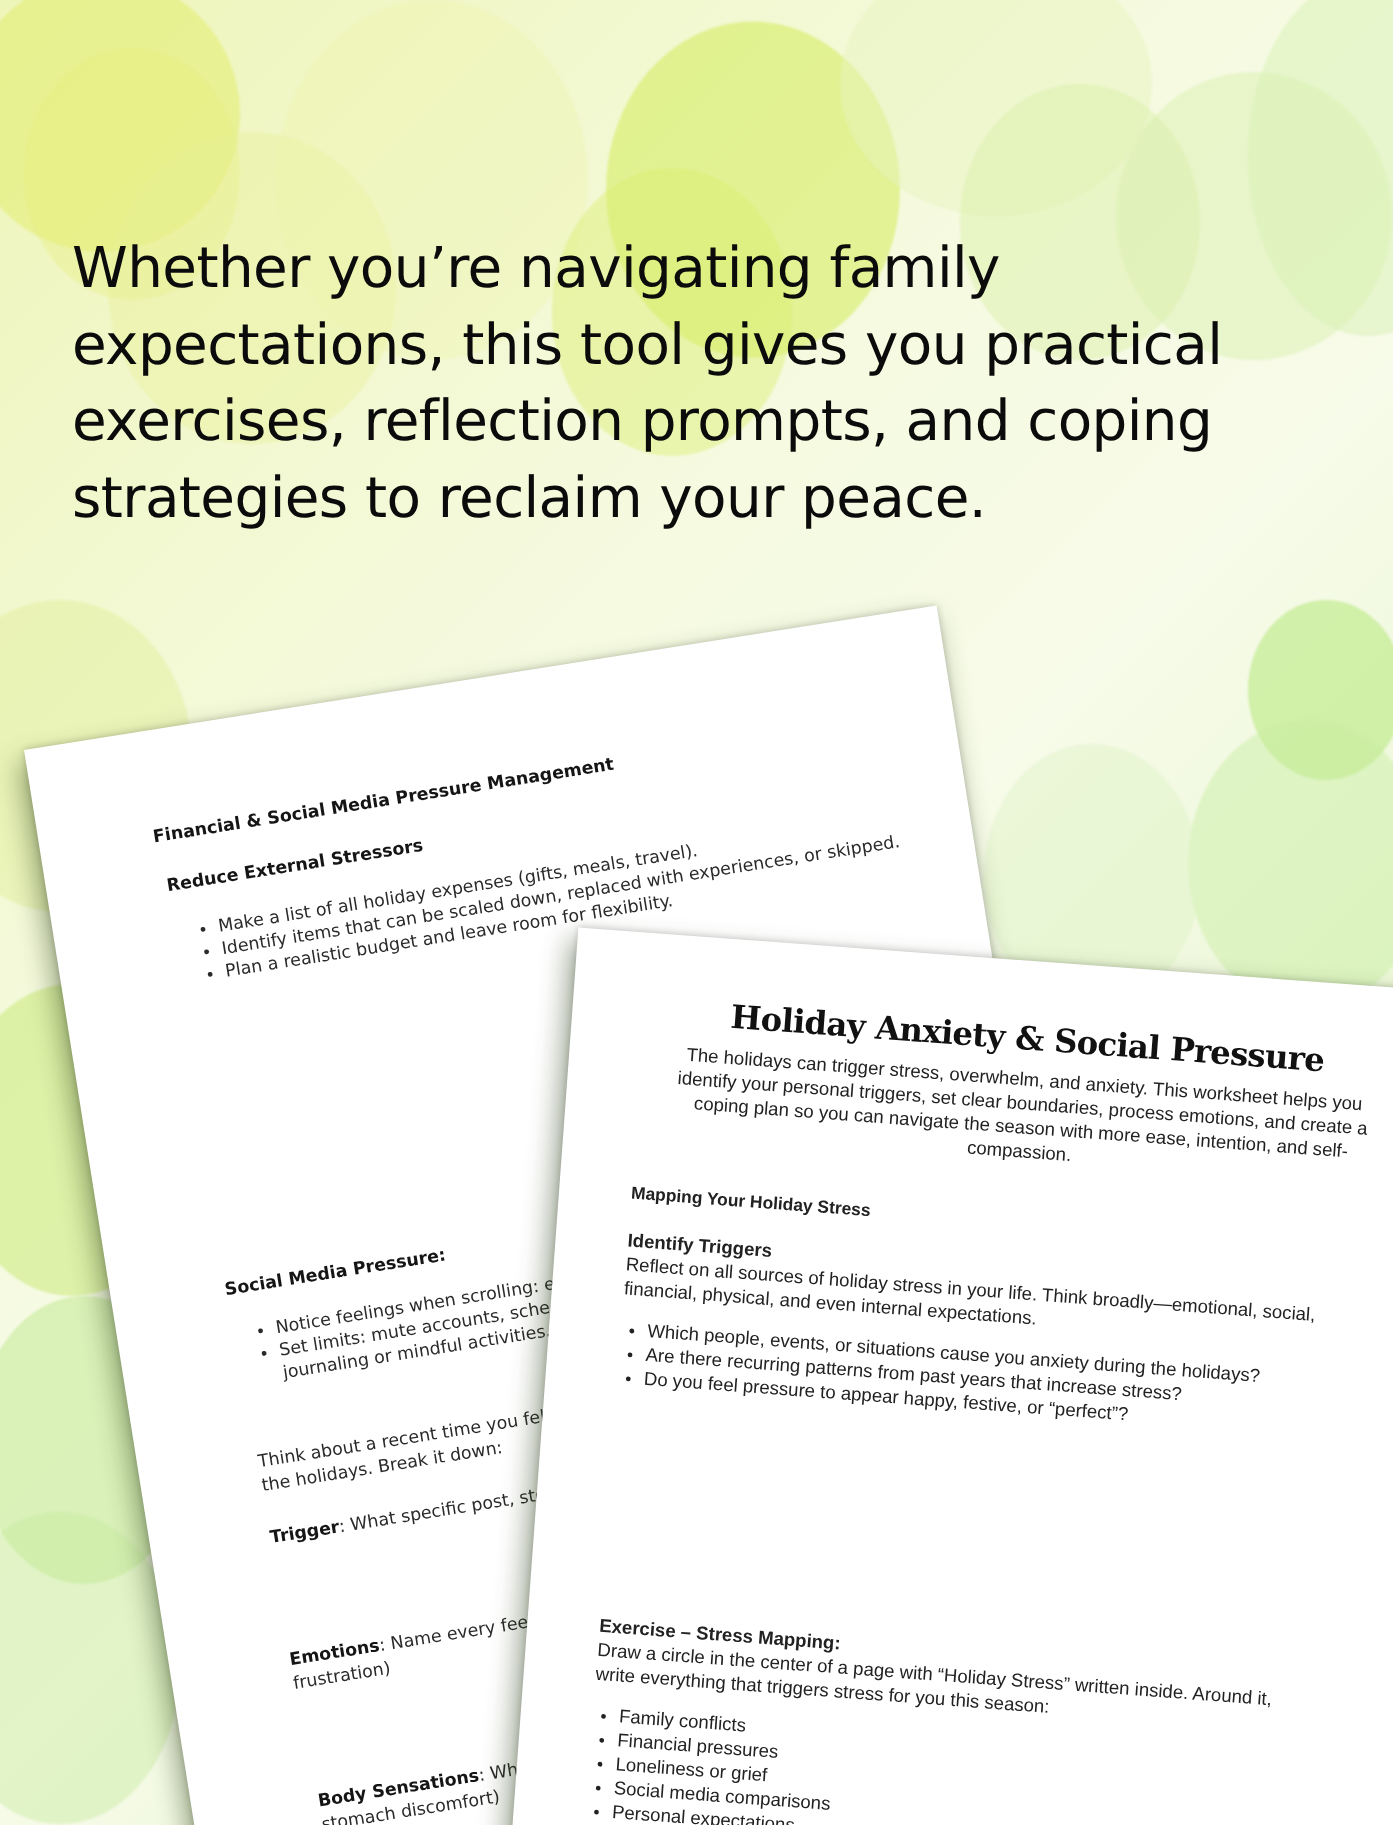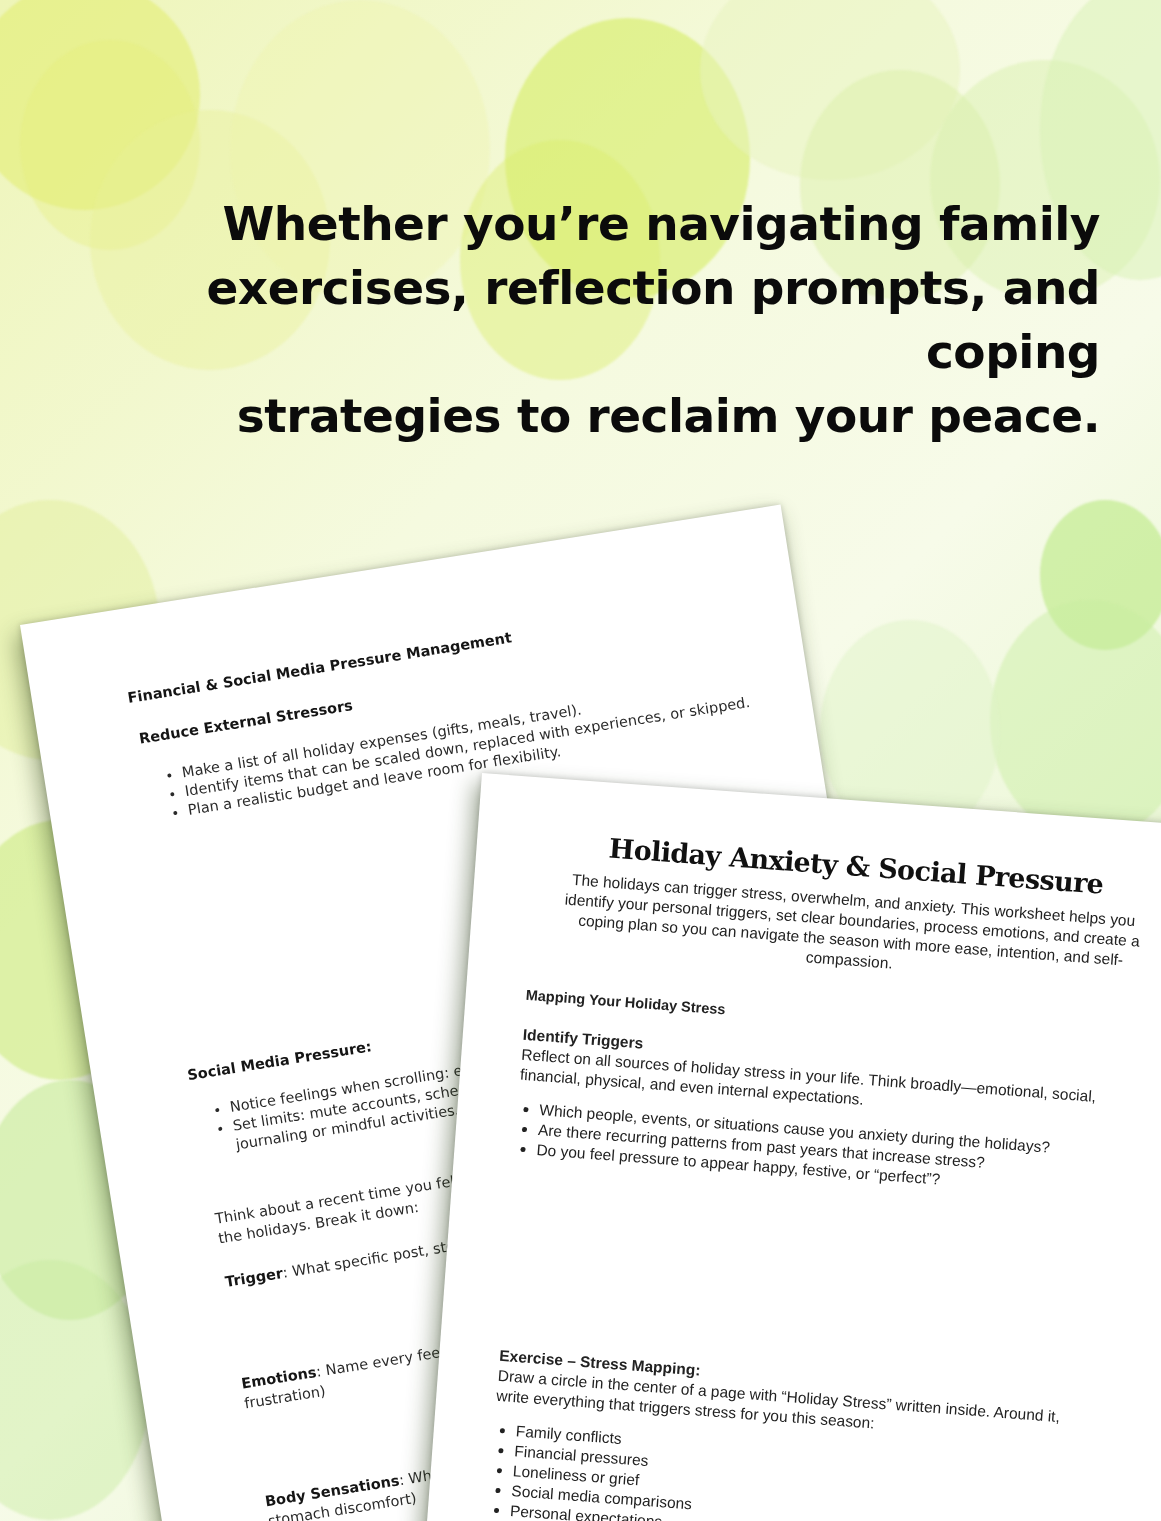--- a/index.html
+++ b/index.html
@@ -7,21 +7,21 @@
     width:1161px; height:1521px; overflow:hidden; position:relative;
     background:#f2f8d8;
     font-family:"Liberation Sans", sans-serif;
   }
   .bg { position:absolute; inset:0; overflow:hidden;
     background: linear-gradient(135deg, #eef5b8 0%, #f5fadf 35%, #f7fbe9 55%, #e8f6d2 80%, #dcf2c4 100%);
   }
   .bubble { position:absolute; border-radius:50%; filter: blur(1px); }
   .headline {
     position:absolute; left:60px; top:192px; width:1040px;
-    text-align:right; font-family:"DejaVu Sans", sans-serif; font-weight:bold;
+    text-align:left; font-family:"DejaVu Sans", sans-serif; font-weight:normal;
     font-size:47px; line-height:64px; color:#0b0b0b; letter-spacing:-0.5px;
   }
   .page {
     position:absolute; background:#ffffff;
     transform-origin: 0 0;
     box-shadow: -6px 10px 22px rgba(40,60,20,0.45), 0 0 6px rgba(0,0,0,0.2);
   }
   .page-back { left:20px; top:625px; width:770px; height:1100px; transform: rotate(-9deg); }
   .page-front { left:482px; top:773px; width:760px; height:1000px; transform: rotate(4.2deg); }
   .t { position:absolute; color:#2a2a2a; font-family:"DejaVu Sans", sans-serif; white-space:nowrap; }
@@ -58,20 +58,21 @@
   <div class="bubble" style="left:990px;top:600px;width:200px;height:240px;background:rgba(200,238,160,0.45);"></div>
   <div class="bubble" style="left:820px;top:620px;width:180px;height:220px;background:rgba(224,244,200,0.5);"></div>
   <div class="bubble" style="left:-60px;top:500px;width:220px;height:260px;background:rgba(224,238,150,0.45);"></div>
   <div class="bubble" style="left:-40px;top:820px;width:200px;height:260px;background:rgba(200,234,120,0.55);"></div>
   <div class="bubble" style="left:-20px;top:1080px;width:180px;height:240px;background:rgba(190,232,140,0.5);"></div>
   <div class="bubble" style="left:-50px;top:1260px;width:200px;height:260px;background:rgba(200,236,160,0.45);"></div>
 </div>
 
 <div class="headline">
   <div>Whether you’re navigating family</div>
+  <div>expectations, this tool gives you practical</div>
   <div>exercises, reflection prompts, and coping</div>
   <div>strategies to reclaim your peace.</div>
 </div>
 
 <div class="page page-back">
   <div class="t b sm" style="left:95px;top:80px;">Financial &amp; Social Media Pressure Management</div>
   <div class="t b sm" style="left:100px;top:122px;">Reduce External Stressors</div>
   <ul class="blist t sm" style="left:115px;top:162px;">
     <li>Make a list of all holiday expenses (gifts, meals, travel).</li>
     <li>Identify items that can be scaled down, replaced with experiences, or skipped.</li>

